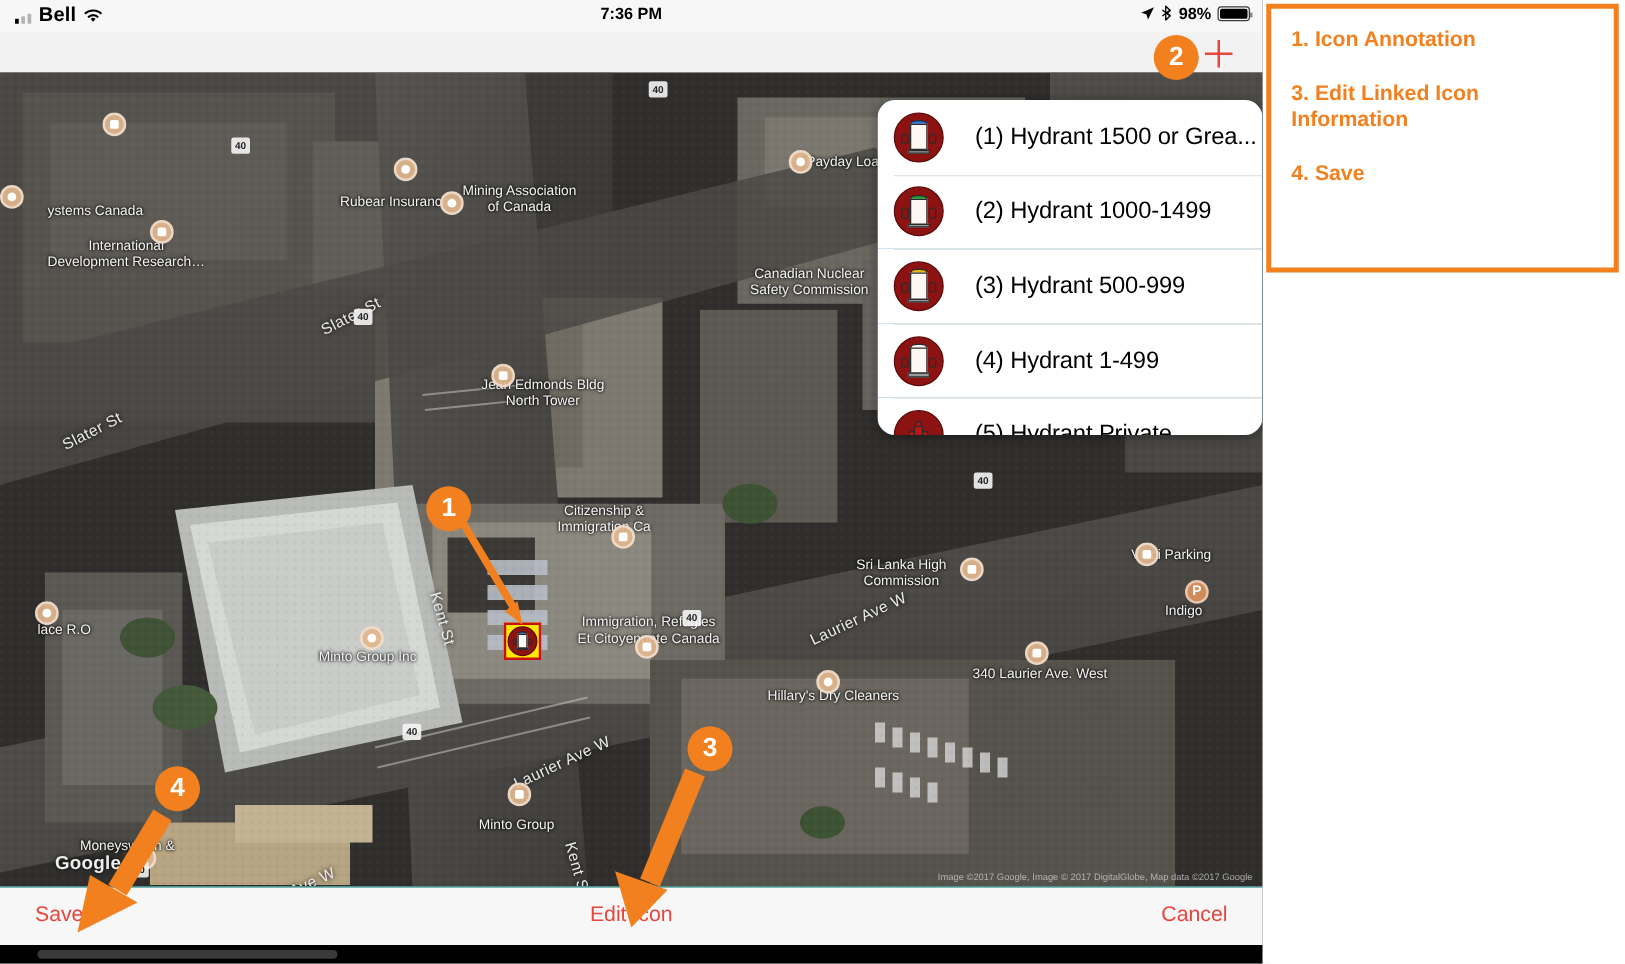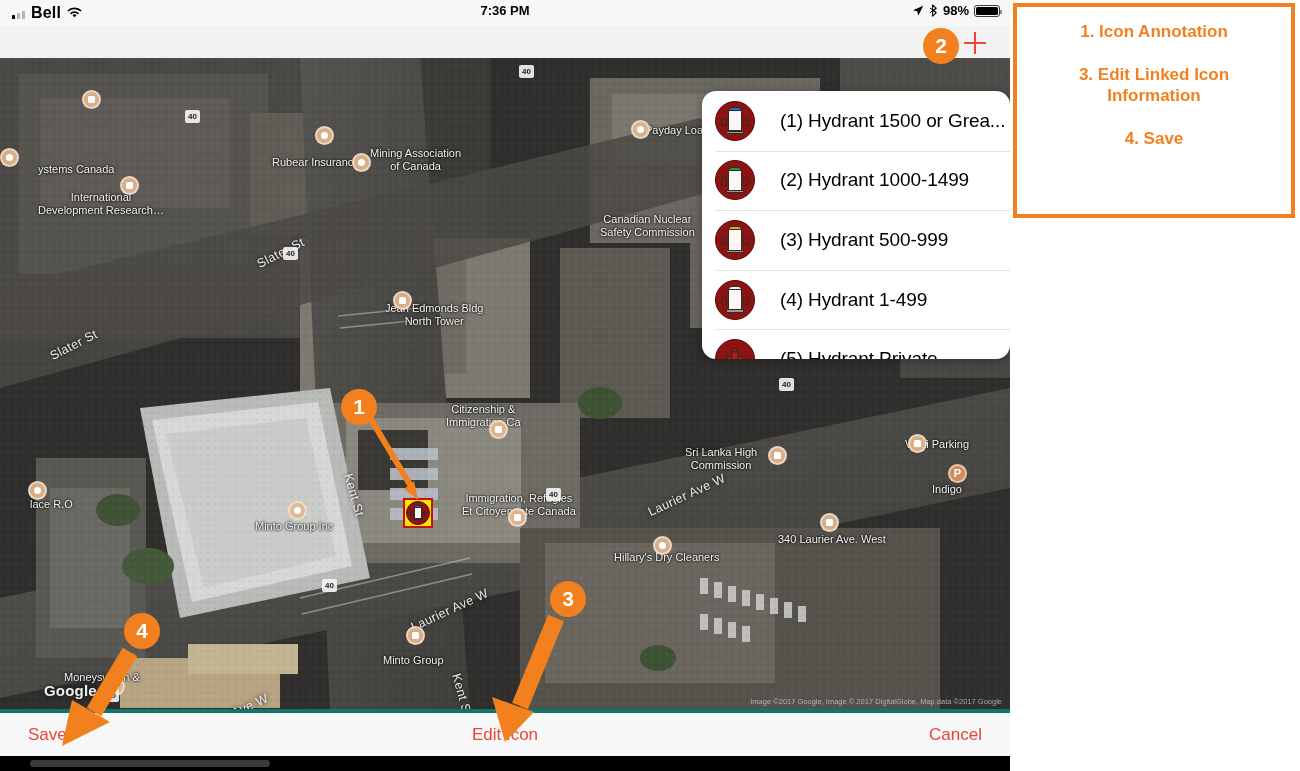--- a/index.html
+++ b/index.html
@@ -67,46 +67,46 @@
   .hic .cap{position:absolute;left:50%;transform:translateX(-50%);width:34%;height:15%;border:1.2px solid #2b2b2b;
             border-radius:40% 40% 6% 6%;box-sizing:border-box;}
   .hic .arm{position:absolute;top:42%;width:16%;height:22%;border:1.2px solid #2b2b2b;box-sizing:border-box;border-radius:2px;}
   .hic .arm.l{left:14%;} .hic .arm.r{right:14%;}
   .hic .base{position:absolute;left:26%;right:26%;bottom:16%;height:8%;background:#9a9a9a;border:1px solid #2b2b2b;box-sizing:border-box;}
   .hic.whole{position:relative;}
   .hic.whole .hsvg{width:62%;height:70%;display:block;}
 
   
   .popover{position:absolute;left:702px;top:80px;width:308px;height:268px;background:#0369a1;
-           border-radius:14px 14px 14px 14px;overflow:hidden;box-shadow:0 2px 10px rgba(0,0,0,.35);margin-top:11px;}
+           border-radius:14px 14px 14px 14px;overflow:hidden;box-shadow:0 2px 10px rgba(0,0,0,.35);}
   .ilist{position:absolute;left:0;top:0;width:308px;}
   .irow{position:relative;height:59.6px;display:flex;align-items:center;padding-left:13px;box-sizing:border-box;cursor:pointer;background:#fff;}
   .irow+.irow::before{content:"";position:absolute;left:13px;right:0;top:0;height:1px;background:#e3e3e3;}
   .irow .hic{width:40px;height:40px;}
   .irow .lbl{margin-left:25px;font-size:19px;color:#000;letter-spacing:-.1px;white-space:nowrap;}
 
   
-  .toolbar{position:absolute;left:0;top:709px;width:1010px;height:47px;background:#f7f7f7;border-top:4px solid #0f766e;}
+  .toolbar{position:absolute;left:0;top:709px;width:1010px;height:47px;background:#f7f7f7;border-top:1px solid #0f766e;}
   .tb-btn{position:absolute;top:12px;font-size:17px;color:#e8453c;cursor:pointer;white-space:nowrap;}
   .tb-save{left:28px;}
   .tb-edit{left:0;right:0;text-align:center;}
   .tb-cancel{right:28px;}
 
   .homebar{position:absolute;left:30px;bottom:4px;width:240px;height:7px;background:#3a3a3a;border-radius:4px;}
 
   
   .badge{position:absolute;width:36px;height:36px;border-radius:50%;background:#f2801e;color:#fff;
          font-size:21px;font-weight:bold;display:flex;align-items:center;justify-content:center;z-index:40;
          font-family:"Liberation Sans",sans-serif;}
   .anno-svg{position:absolute;left:0;top:0;width:1300px;height:771px;pointer-events:none;z-index:35;}
 
   
   .legend{position:absolute;left:1013px;top:3px;width:282px;height:215px;background:#fff;
           border:4px solid #f2801e;box-sizing:border-box;padding:14px 16px 0 16px;}
-  .legend p{margin:0 0 22px 0;color:#f2801e;font-size:17px;font-weight:bold;line-height:21px;text-align:center;}
+  .legend p{margin:0 0 22px 0;color:#f2801e;font-size:17px;font-weight:bold;line-height:21px;}
   .legend p:last-child{margin-bottom:0;}
 </style>
 </head>
 <body>
 
 <div id="root">
 
   <div class="device">
     <div class="appwin">
 

